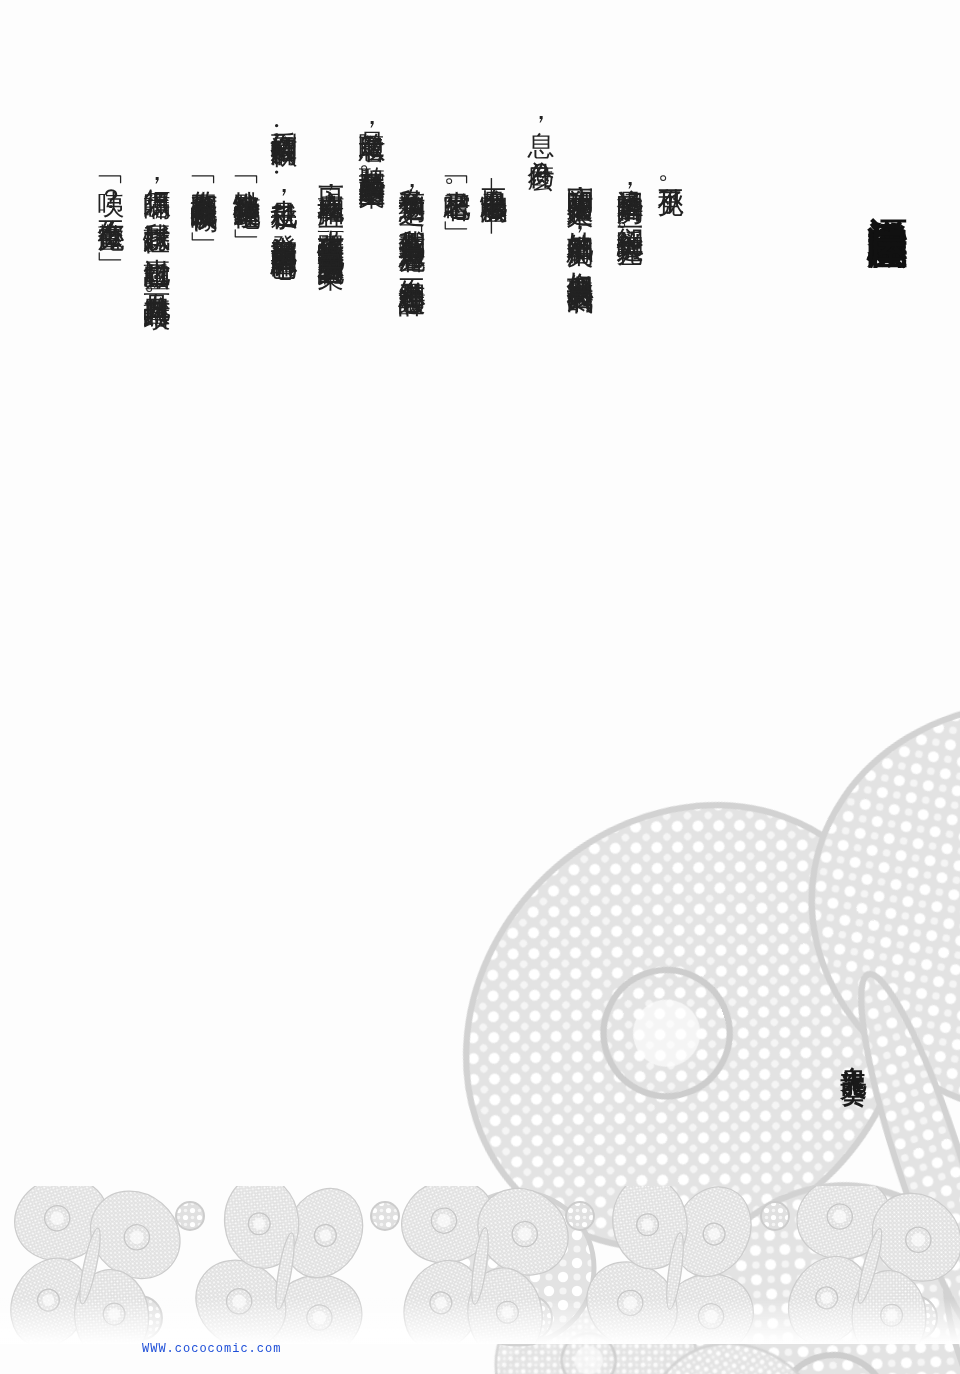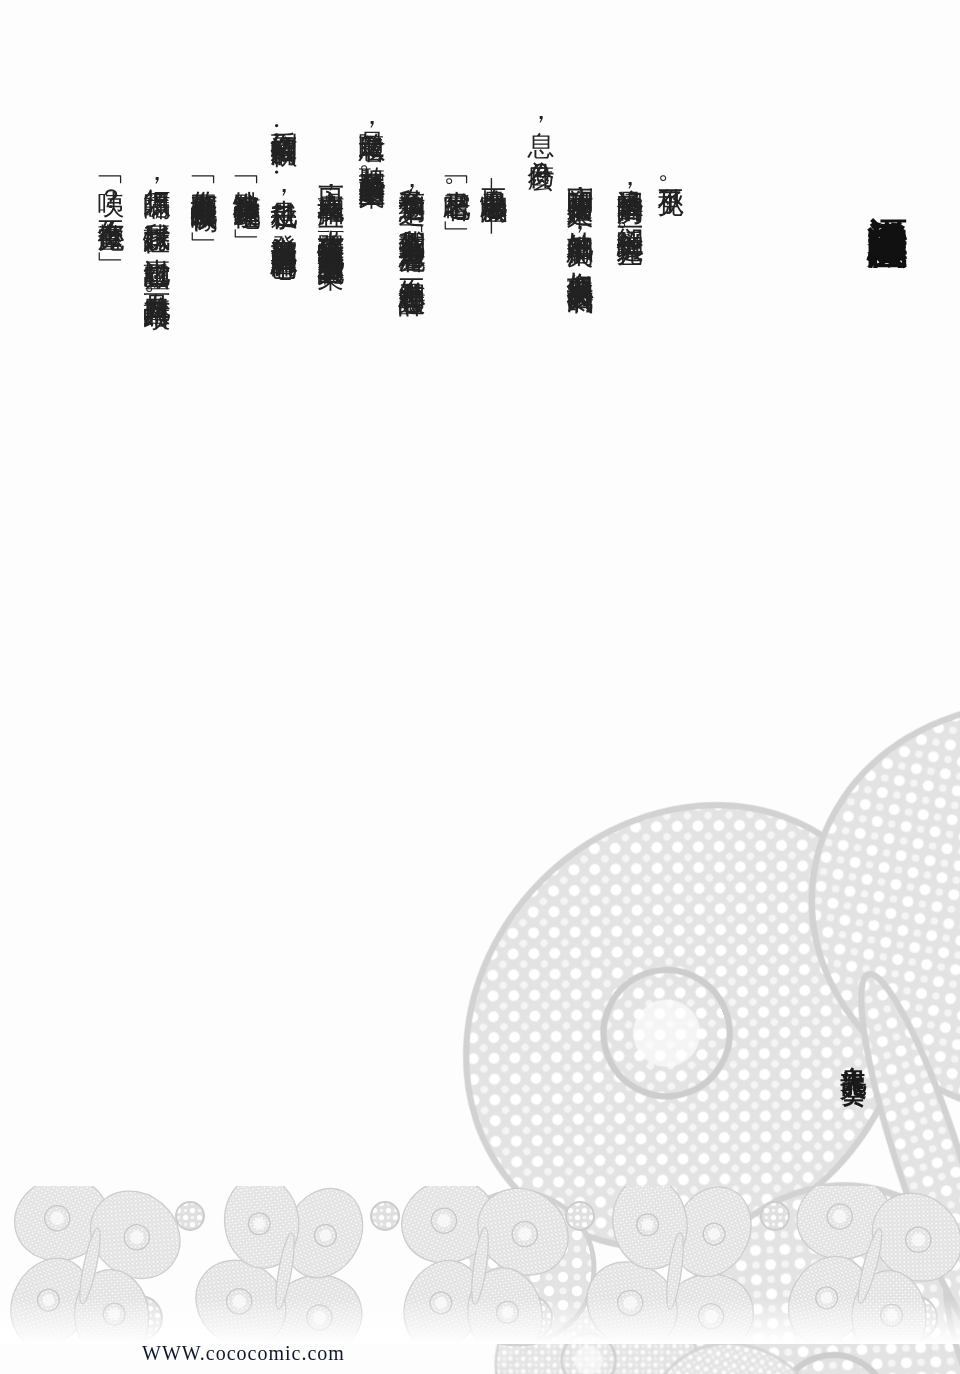--- a/index.html
+++ b/index.html
@@ -42,24 +42,24 @@
     font-size:26px;
     font-weight:bold;
     letter-spacing:2.5px;
     line-height:30px;
     color:#1a1a1a;
     z-index:2;
   }
   #watermark{
     position:absolute;
     left:142px;top:1342px;
-    font-family:Liberation Serif, serif;
-    font-size:20px;
+    font-family:Liberation Mono, monospace;
+    font-size:12px;
     letter-spacing:1px;
-    color:#0f172a;
+    color:#1d4ed8;
     z-index:3;
   }
   .deco{position:absolute;z-index:0;}
   #butterfly-wrap{left:448px;top:598px;}
   #lace-band{left:0;top:1186px;}
 </style>
 </head>
 <body>
 
 <svg width="0" height="0" style="position:absolute" aria-hidden="true">

